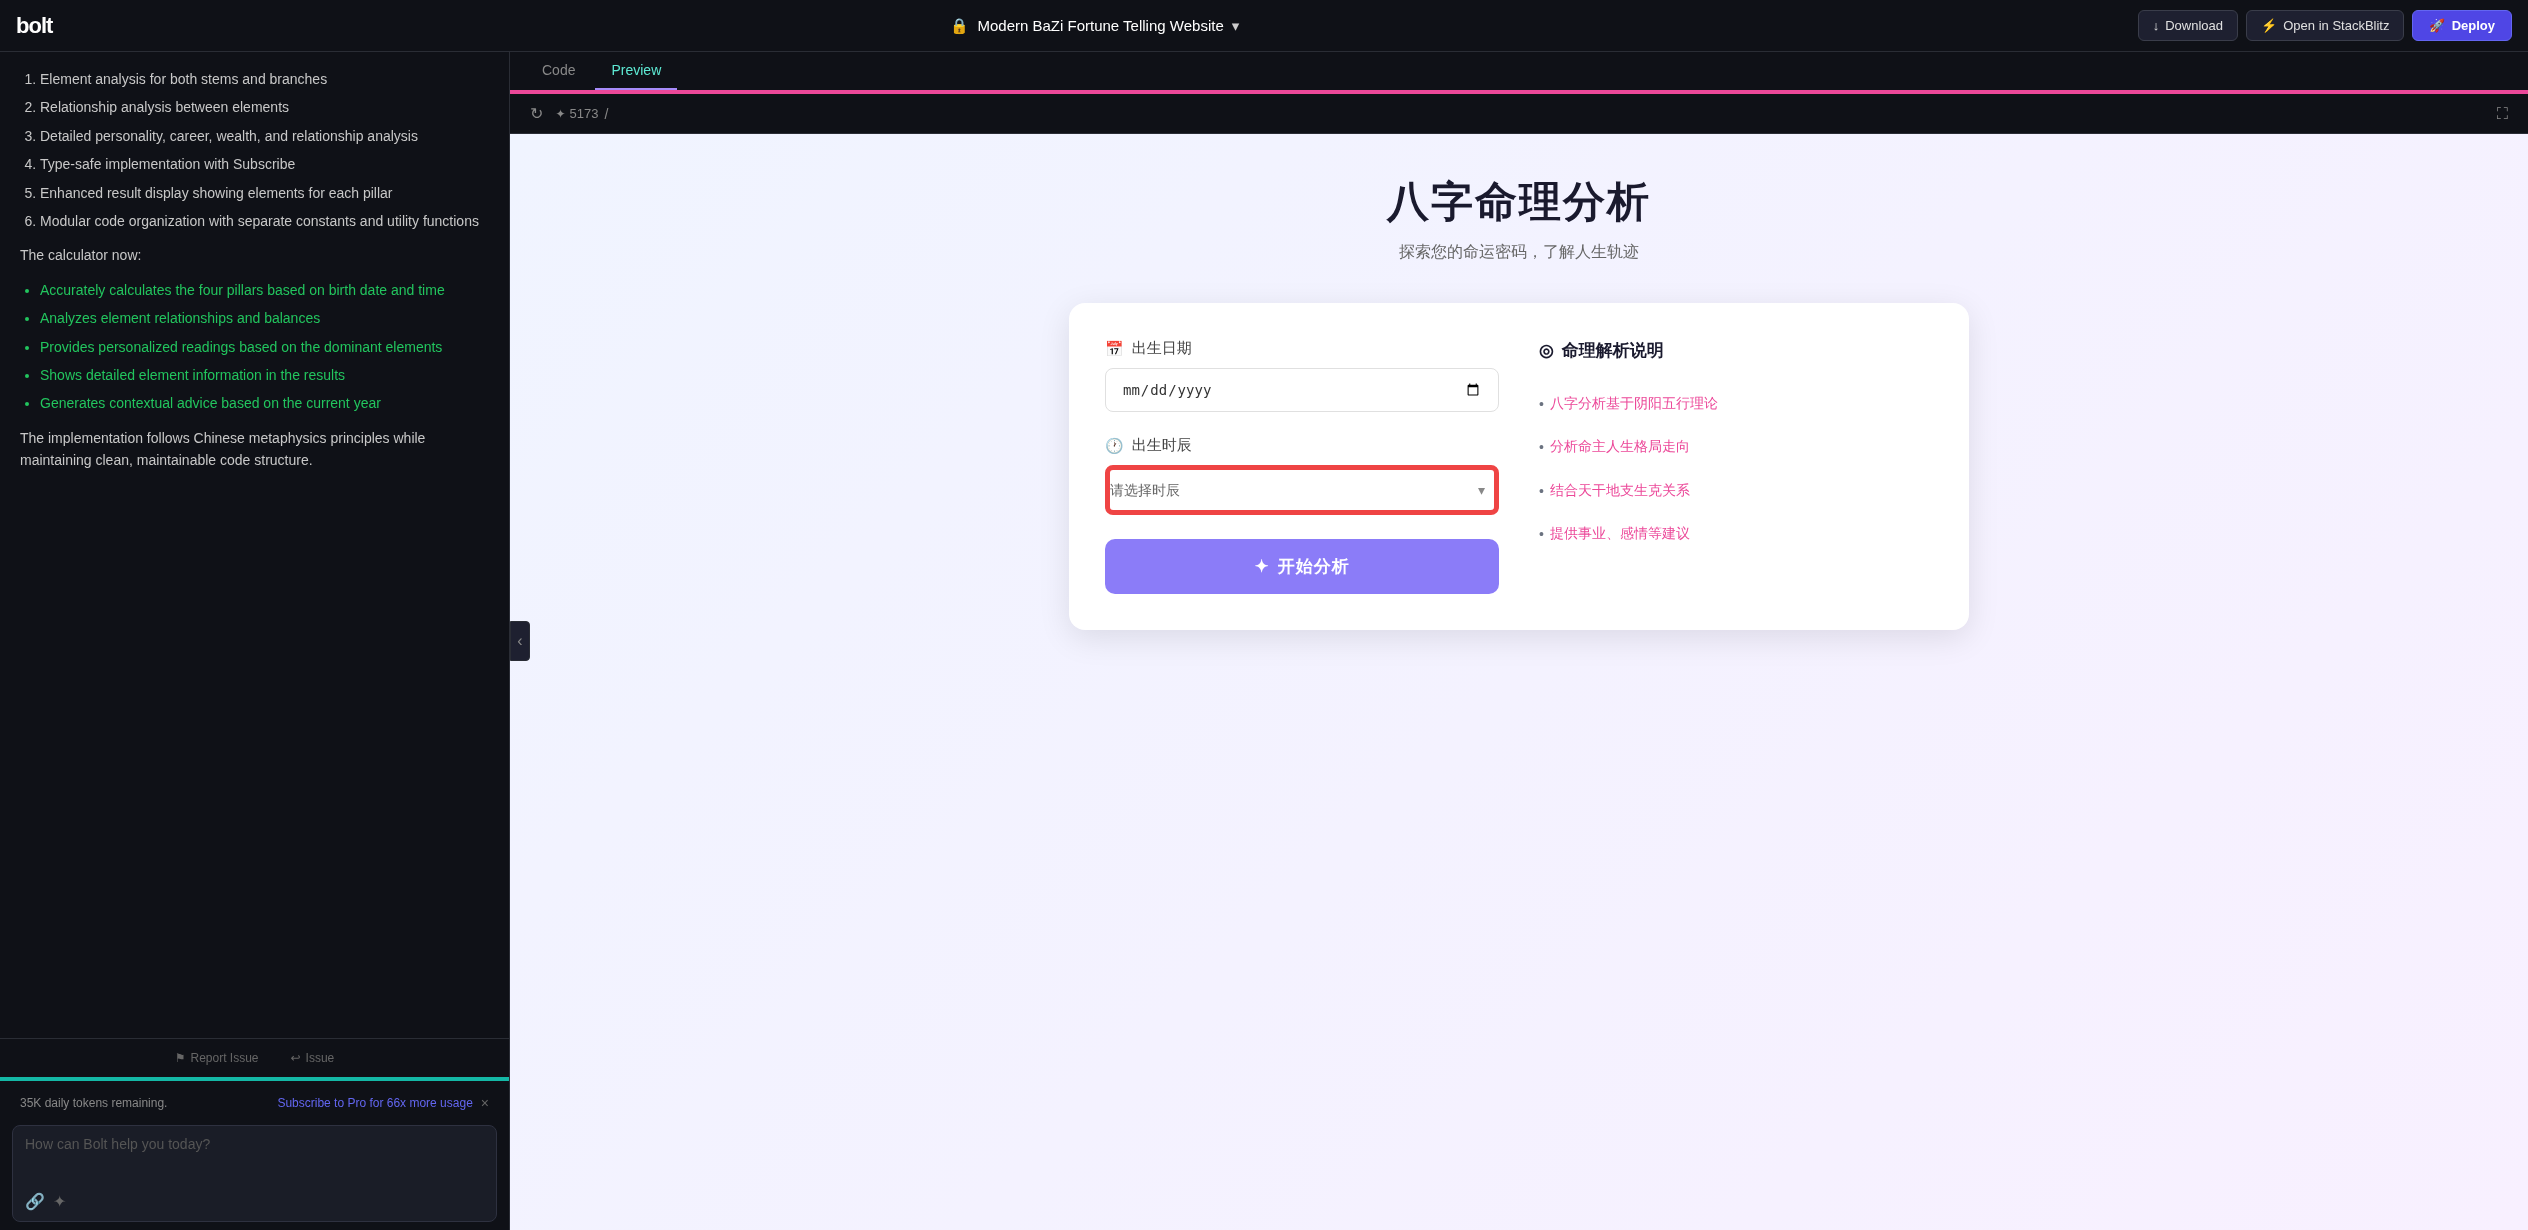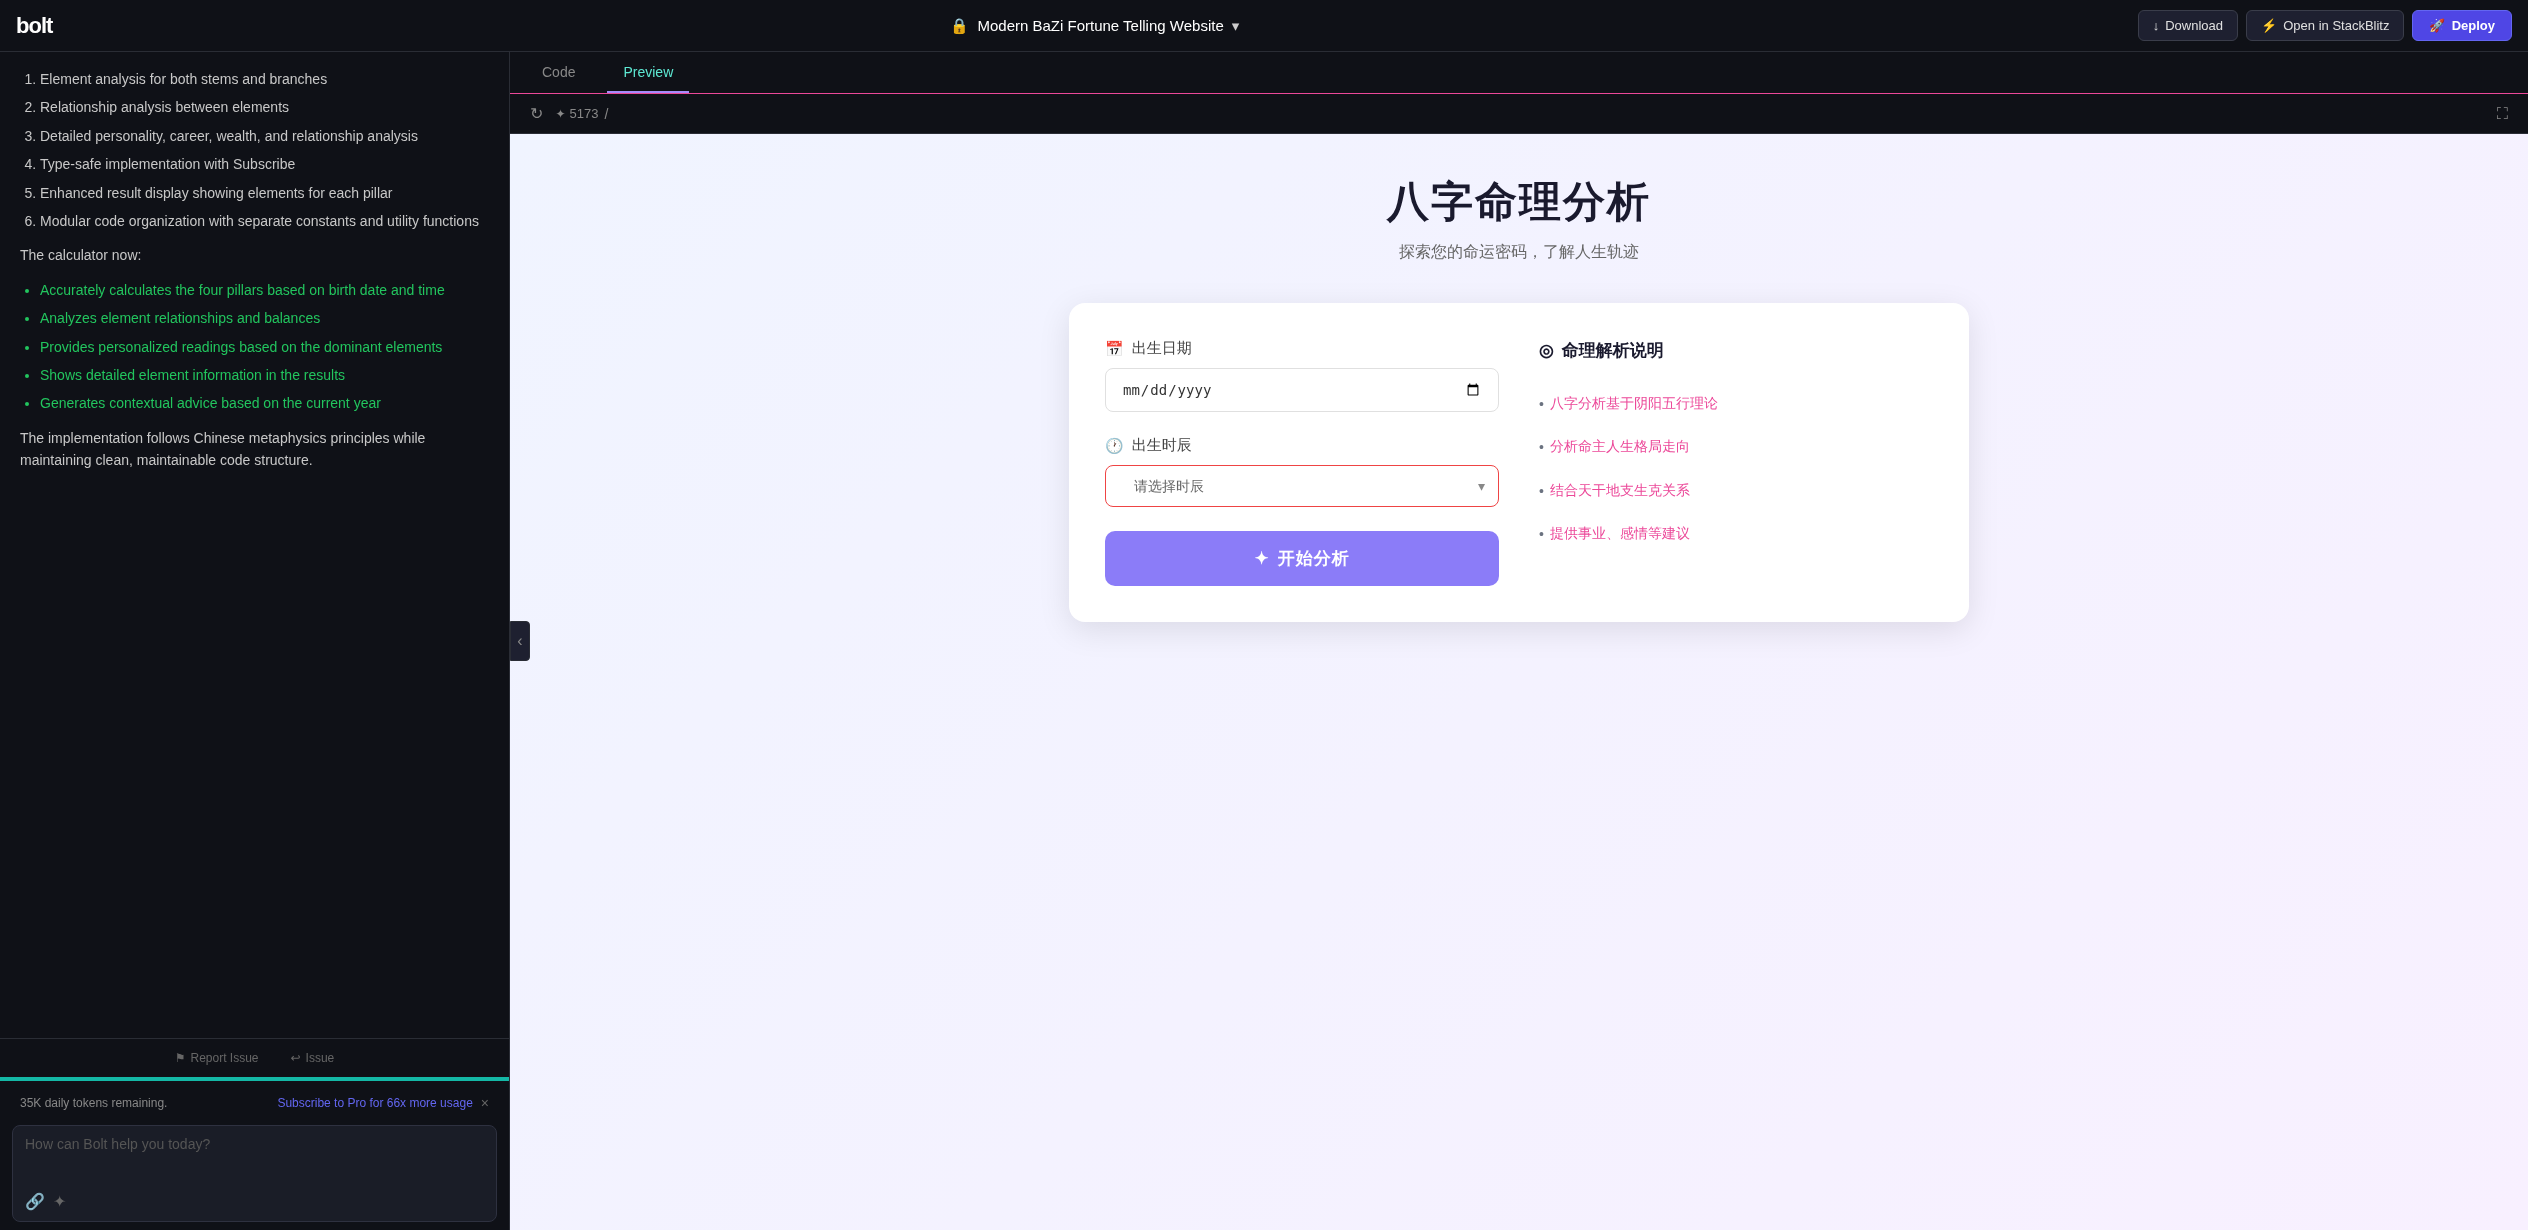--- a/index.html
+++ b/index.html
@@ -78,22 +78,22 @@
       position: absolute; left: 500px; top: 50%; transform: translateY(-50%);
       width: 20px; height: 40px; background: #1e2030; border: 1px solid #2a2d35;
       border-radius: 0 4px 4px 0; display: flex; align-items: center; justify-content: center;
       cursor: pointer; color: #888; z-index: 10;
     }
 
     
     .right-panel { flex: 1; background: #0f1117; display: flex; flex-direction: column; overflow: hidden; }
 
     .preview-tabs {
-      display: flex; align-items: center; gap: 16px;
-      border-bottom: 1px solid #ec4899; padding: 0 16px; height: 42px; flex-shrink: 0;
+      display: flex; align-items: center; gap: 4px;
+      border-bottom: 4px solid #ec4899; padding: 0 16px; height: 42px; flex-shrink: 0;
       background: #0f1117;
     }
     .tab-btn {
       padding: 0 16px; height: 100%; background: transparent; border: none;
       color: #888; font-size: 14px; cursor: pointer; border-bottom: 2px solid transparent;
     }
     .tab-btn.active { color: #5eead4; border-bottom: 2px solid #a78bfa; }
 
     .preview-toolbar {
       display: flex; align-items: center; gap: 8px;
@@ -139,21 +139,21 @@
       font-size: 15px; color: #444; margin-bottom: 10px; font-weight: 500;
     }
 
     .date-input {
       width: 100%; padding: 12px 16px; border: 1px solid #e0e0e0;
       border-radius: 8px; font-size: 14px; color: #333; outline: none;
       background: white;
     }
 
     .time-select {
-      width: 100%; padding: 12px 28px; border: 1px solid #ef4444;
+      width: 100%; padding: 12px 0; border: 5px solid #ef4444;
       border-radius: 8px; font-size: 14px; color: #666; outline: none;
       background: white; appearance: none; cursor: pointer;
     }
     .select-wrap { position: relative; }
     .select-arrow {
       position: absolute; right: 14px; top: 50%; transform: translateY(-50%);
       color: #888; pointer-events: none; font-size: 14px;
     }
 
     .analyze-btn {

